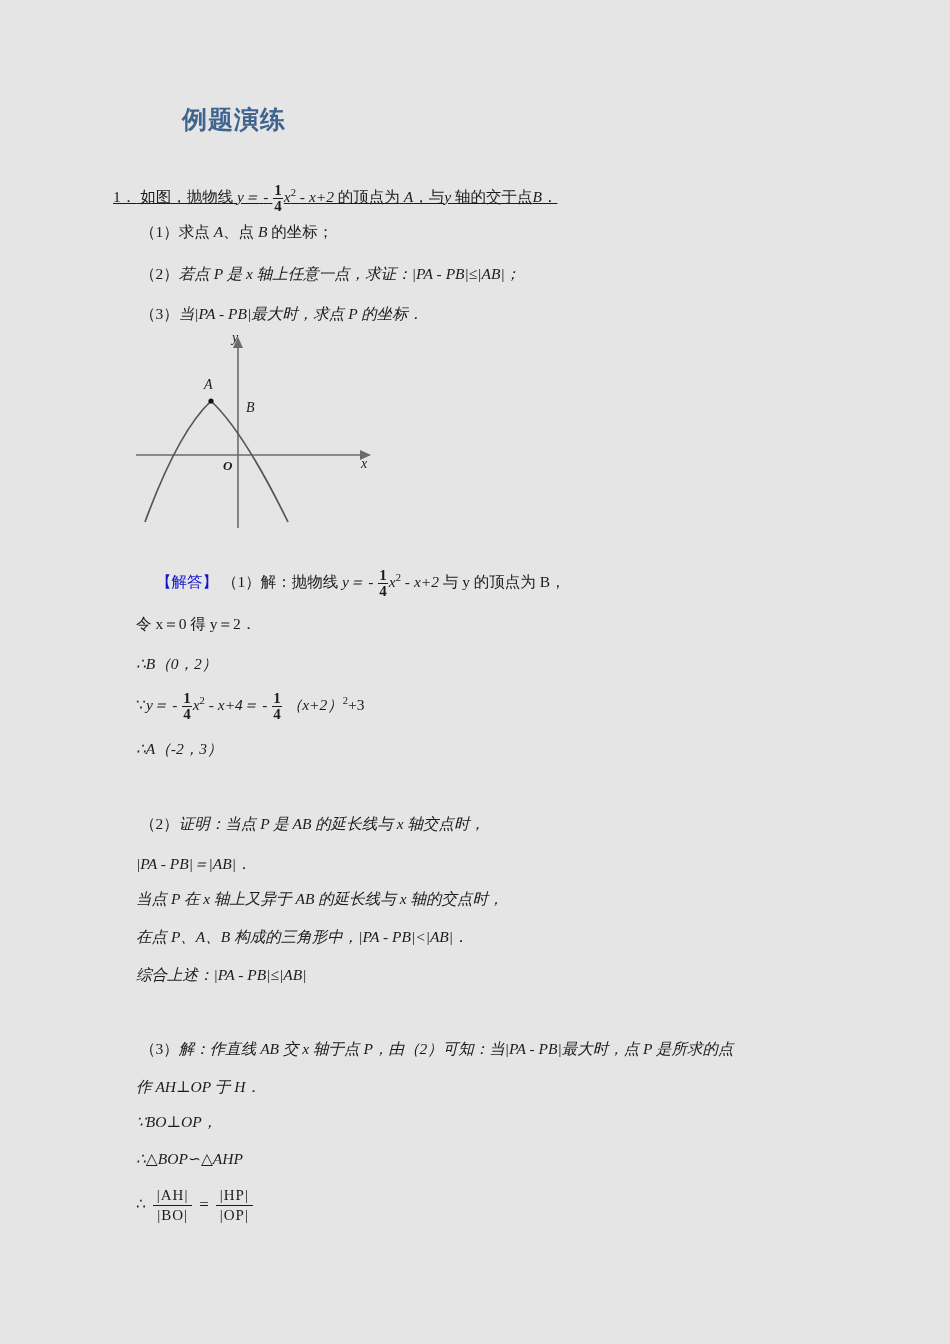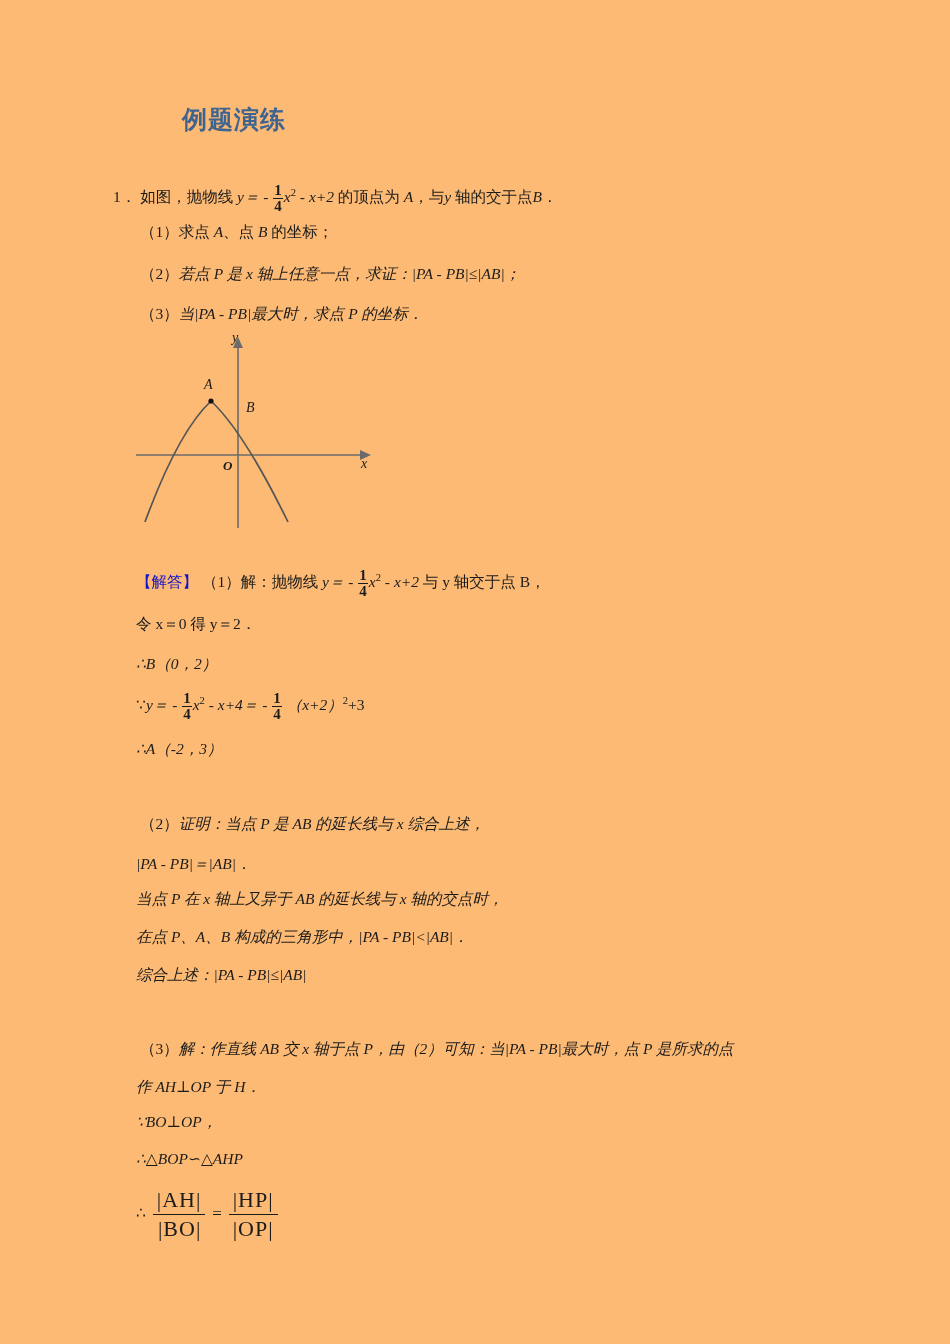--- a/index.html
+++ b/index.html
@@ -11,21 +11,21 @@
     width: 950px;
     height: 1344px;
     position: relative;
     font-family: "Liberation Serif", "DejaVu Serif", serif;
     color: #1a1a1a;
     overflow: hidden;
   }
   .page {
     position: absolute;
     inset: 0;
-    background: #fdba74;
+    background: #e5e5e5;
   }
 
   
   .section-title {
     position: absolute;
     left: 182px;
     top: 103px;
     font-size: 25px;
     font-weight: bold;
     color: #3f648f;
@@ -41,20 +41,21 @@
     line-height: 1.1;
     color: #1b1b1b;
   }
   .ital {
     font-style: italic;
     font-family: "Liberation Serif", "DejaVu Serif", serif;
   }
   .blue-tag {
     color: #1414c8;
     font-weight: normal;
+    margin-left: 20px;
   }
 
   
   .frac {
     display: inline-block;
     vertical-align: -0.52em;
     text-align: center;
     margin: 0 1px;
     position: relative;
     top: 0.06em;
@@ -78,25 +79,24 @@
   
   .bigfrac {
     display: inline-block;
     vertical-align: middle;
     text-align: center;
     margin: 0 3px;
   }
   .bigfrac .num,
   .bigfrac .den {
     display: block;
-    font-size: 22px;
+    font-size: 15px;
     line-height: 1.25;
     padding: 0 4px;
     letter-spacing: 1px;
-    text-align: right;
   }
   .bigfrac .num { border-bottom: 1.5px solid #1b1b1b; }
   .eqsign { vertical-align: middle; font-size: 17px; }
 
   
   .figure {
     position: absolute;
     left: 128px;
     top: 332px;
     width: 250px;
@@ -111,21 +111,21 @@
     color: #1b1b1b;
   }
 </style>
 </head>
 <body>
 
 <div class="page">
 
   <div class="section-title">例题演练</div>
 
-  <div class="line" style="left:113px; top:182px;">
+  <div class="line" style="left:113px; top:182px;text-decoration:underline;">
     <span>1．</span>
     <span>如图，抛物线</span>
     <span class="ital">y＝</span>
     <span>-</span>
     <span class="frac">
       <span class="num">1</span>
       <span class="den">4</span>
     </span><span class="ital">x</span><span class="sup-plain">2</span>
     <span class="ital">- x+2</span>
     <span>的顶点为</span>
@@ -168,21 +168,21 @@
   <div class="line" style="left:136px; top:567px;">
     <span class="blue-tag">【解答】</span>
     <span>（1）</span><span>解：抛物线</span>
     <span class="ital">y＝</span>
     <span>-</span>
     <span class="frac">
       <span class="num">1</span>
       <span class="den">4</span>
     </span><span class="ital">x</span><span class="sup-plain">2</span>
     <span class="ital">- x+2</span>
-    <span>与 y 轴交于点 B，</span>
+    <span>与 y 的顶点为 B，</span>
   </div>
 
   <div class="line" style="left:136px; top:615px;">令 x＝0 得 y＝2．</div>
 
   <div class="line" style="left:136px; top:655px;font-style:italic;">∴B（0，2）</div>
 
   <div class="line" style="left:136px; top:690px;">
     <span>∵</span><span class="ital">y＝</span>
     <span>-</span>
     <span class="frac">
@@ -196,21 +196,21 @@
       <span class="den">4</span>
     </span>
     <span class="ital">（x+2）</span><span class="sup-plain">2</span><span>+3</span>
   </div>
 
   <div class="line" style="left:136px; top:740px;">
     <span class="ital">∴A（-2，3）</span>
   </div>
 
   <div class="line" style="left:140px; top:815px;">
-    <span>（2）</span><span class="ital">证明：当点 P 是 AB 的延长线与 x 综合上述，</span>
+    <span>（2）</span><span class="ital">证明：当点 P 是 AB 的延长线与 x 轴交点时，</span>
   </div>
   <div class="line ital" style="left:136px; top:855px;">|PA - PB|＝|AB|．</div>
   <div class="line ital" style="left:136px; top:928px;">在点 P、A、B 构成的三角形中，|PA - PB|&lt;|AB|．</div>
   <div class="line ital" style="left:136px; top:890px;">当点 P 在 x 轴上又异于 AB 的延长线与 x 轴的交点时，</div>
   <div class="line ital" style="left:136px; top:966px;">综合上述：|PA - PB|≤|AB|</div>
 
   <div class="line" style="left:140px; top:1040px;">
     <span>（3）</span><span class="ital">解：作直线 AB 交 x 轴于点 P，由（2）可知：当|PA - PB|最大时，点 P 是所求的点</span>
   </div>
   <div class="line ital" style="left:136px; top:1078px;">作 AH⊥OP 于 H．</div>

